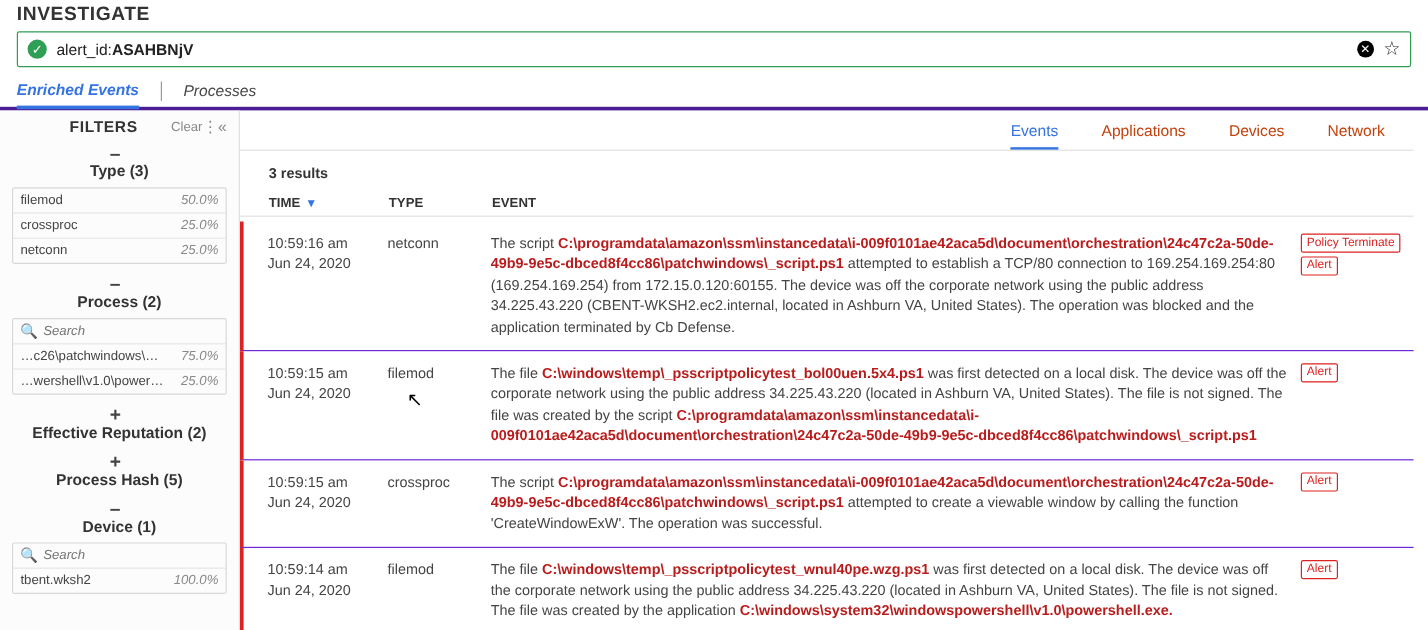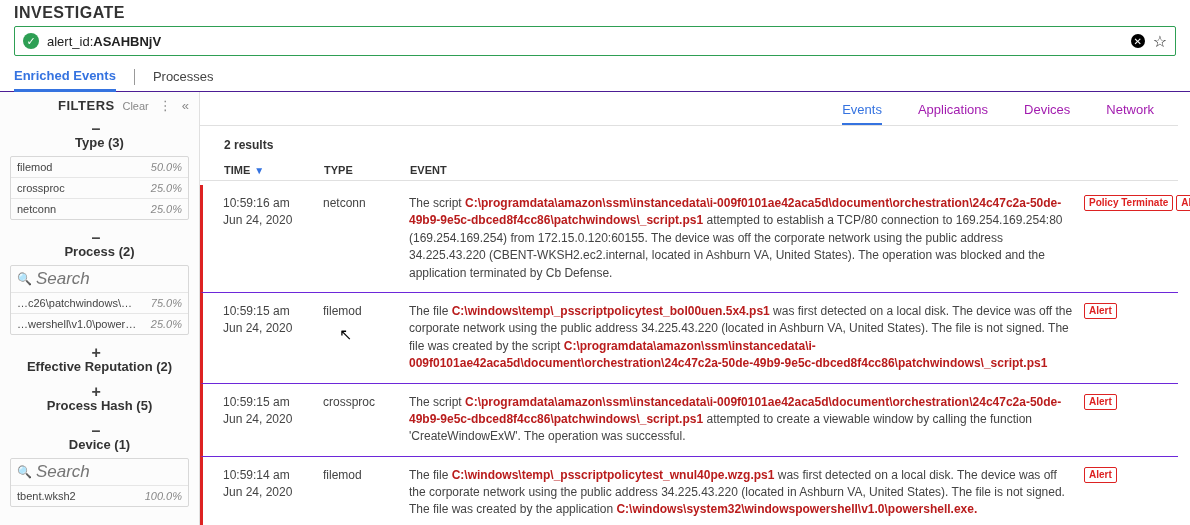--- a/index.html
+++ b/index.html
@@ -4,62 +4,62 @@
 <style>
   * { box-sizing: border-box; margin: 0; padding: 0; }
   html, body { width: 1190px; height: 525px; font-family: Arial, Helvetica, sans-serif; font-size: 12px; color: #333; background: #fff; overflow: hidden; }
   .page { width: 1190px; height: 525px; display: flex; flex-direction: column; }
   .top-label { font-size: 16px; font-weight: bold; letter-spacing: 0.5px; padding: 4px 14px 2px; }
   .search-bar { margin: 2px 14px 6px; border: 1px solid #2e9f54; border-radius: 2px; height: 30px; display: flex; align-items: center; padding: 0 8px; }
   .search-bar .check { width: 16px; height: 16px; border-radius: 50%; background: #2e9f54; display: flex; align-items: center; justify-content: center; color: #fff; font-size: 11px; margin-right: 8px; }
   .search-bar .query { flex: 1; font-size: 13px; color: #222; }
   .search-bar .q-bold { font-weight: bold; margin-top: 47px; }
   .search-bar .icon { margin-left: 8px; color: #222; font-size: 16px; cursor: pointer; }
-  .main-tabs { display: flex; align-items: center; padding: 0 14px; border-bottom: 1px solid #4c1d95; height: 30px; }
+  .main-tabs { display: flex; align-items: center; padding: 0 14px; border-bottom: 3px solid #4c1d95; height: 30px; font-style: italic; }
   .main-tab { height: 30px; display: flex; align-items: center; font-size: 13px; color: #444; margin-right: 24px; cursor: pointer; }
   .main-tab.active { color: #3573e0; font-weight: bold; border-bottom: 3px solid #3573e0; }
   .main-tabs .sep { width: 1px; height: 16px; background: #999; margin: 0 18px 0 -6px; }
   .content { flex: 1; display: flex; overflow: hidden; }
   
   .sidebar { width: 200px; flex-shrink: 0; background: #fcfcfc; border-right: 1px solid #e0e0e0; padding: 6px 10px 10px; overflow-y: auto; }
   .filters-header { display: flex; align-items: center; justify-content: space-between; margin-bottom: 10px; padding-left: 48px; }
   .filters-header .title { font-size: 13px; font-weight: bold; letter-spacing: 0.5px; }
-  .filters-header .right { display: flex; align-items: center; gap: 10px; color: #888; }
+  .filters-header .right { display: flex; align-items: center; color: #888; }
   .filters-header .right .clear { font-size: 11px; cursor: pointer; }
   .filters-header .right .ico { font-size: 13px; cursor: pointer; }
   .flt-group { margin-bottom: 12px; }
   .flt-group-head { display: flex; align-items: center; font-size: 13px; font-weight: bold; margin: 4px 0 6px; cursor: pointer; flex-direction: column; }
   .flt-group-head .sym { width: 16px; font-size: 16px; line-height: 12px; font-weight: bold; color: #444; }
   .flt-group-head.collapsed .sym::before { content: "+"; }
   .flt-group-head .sym::before { content: "–"; }
   .flt-list { border: 1px solid #d8d8d8; border-radius: 2px; }
   .flt-row { display: flex; justify-content: space-between; padding: 4px 6px; font-size: 11px; color: #444; border-bottom: 1px solid #e6e6e6; }
   .flt-row:last-child { border-bottom: none; }
   .flt-row .pct { color: #888; font-style: italic; }
   .flt-row .name { white-space: nowrap; overflow: hidden; text-overflow: ellipsis; max-width: 120px; }
   .flt-search { display: flex; align-items: center; gap: 4px; padding: 3px 6px; border-bottom: 1px solid #e6e6e6; color: #999; }
-  .flt-search input { border: none; outline: none; font-size: 17px; font-style: italic; color: #999; width: 100%; background: transparent; }
+  .flt-search input { border: none; outline: none; font-size: 11px; font-style: italic; color: #999; width: 100%; background: transparent; }
   
   .results { flex: 1; overflow-y: auto; padding: 0 12px 10px 0; }
   .sub-tabs { display: flex; gap: 36px; padding: 10px 24px 0; border-bottom: 1px solid #e0e0e0; justify-content: flex-end; }
-  .sub-tab { font-size: 13px; color: #a21caf; padding-bottom: 6px; cursor: pointer; }
+  .sub-tab { font-size: 13px; color: #c2410c; padding-bottom: 6px; cursor: pointer; }
   .sub-tab.active { color: #3573e0; border-bottom: 2px solid #3573e0; }
   .result-count { font-size: 12px; font-weight: bold; padding: 12px 24px 10px; }
   .tbl-head { display: flex; padding: 2px 0 4px 24px; border-bottom: 1px solid #e0e0e0; margin-bottom: 4px; }
   .tbl-head > div { font-size: 11px; font-weight: bold; color: #333; }
   .col-time { width: 100px; display: flex; align-items: center; gap: 4px; }
   .col-time .sort { color: #3573e0; font-size: 10px; }
   .col-type { width: 86px; }
   .col-event { flex: 1; }
   .col-tags { width: 88px; }
   .row { display: flex; padding: 10px 6px 10px 20px; border-left: 3px solid #d22; font-size: 12px; line-height: 1.45; border-bottom: 1px solid #6d28d9; position: relative; }
   .row .c-time { width: 100px; flex-shrink: 0; color: #444; }
   .row .c-type { width: 86px; flex-shrink: 0; color: #444; }
   .row .c-event { flex: 1; color: #444; padding-right: 8px; }
-  .row .c-tags { width: 88px; flex-shrink: 0; display: flex; flex-direction: row; gap: 3px; align-items: flex-start; font-weight: bold; }
+  .row .c-tags { width: 88px; flex-shrink: 0; display: flex; flex-direction: column; gap: 3px; align-items: flex-start; }
   .tag { font-size: 10px; color: #d22; border: 1px solid #d22; border-radius: 2px; padding: 0 4px; line-height: 14px; white-space: nowrap; }
   .b { font-weight: bold; color: #b91c1c; }
   .cursor { position: absolute; font-size: 16px; color: #000; pointer-events:none; }
 </style>
 </head>
 <body>
 
 <div class="page">
 
   <div class="top-label">INVESTIGATE</div>
@@ -167,21 +167,21 @@
     </div>
 
     <div class="results">
       <div class="sub-tabs">
         <div class="sub-tab active">Events</div>
         <div class="sub-tab">Applications</div>
         <div class="sub-tab">Devices</div>
         <div class="sub-tab">Network</div>
       </div>
 
-      <div class="result-count">2 results</div>
+      <div class="result-count">3 results</div>
 
       <div class="tbl-head">
         <div class="col-time">
             <span>TIME</span>
             <span class="sort">▼</span>
           </div>
         <div class="col-type">TYPE</div>
         <div class="col-event">EVENT</div>
         <div class="col-tags"></div>
       </div>

